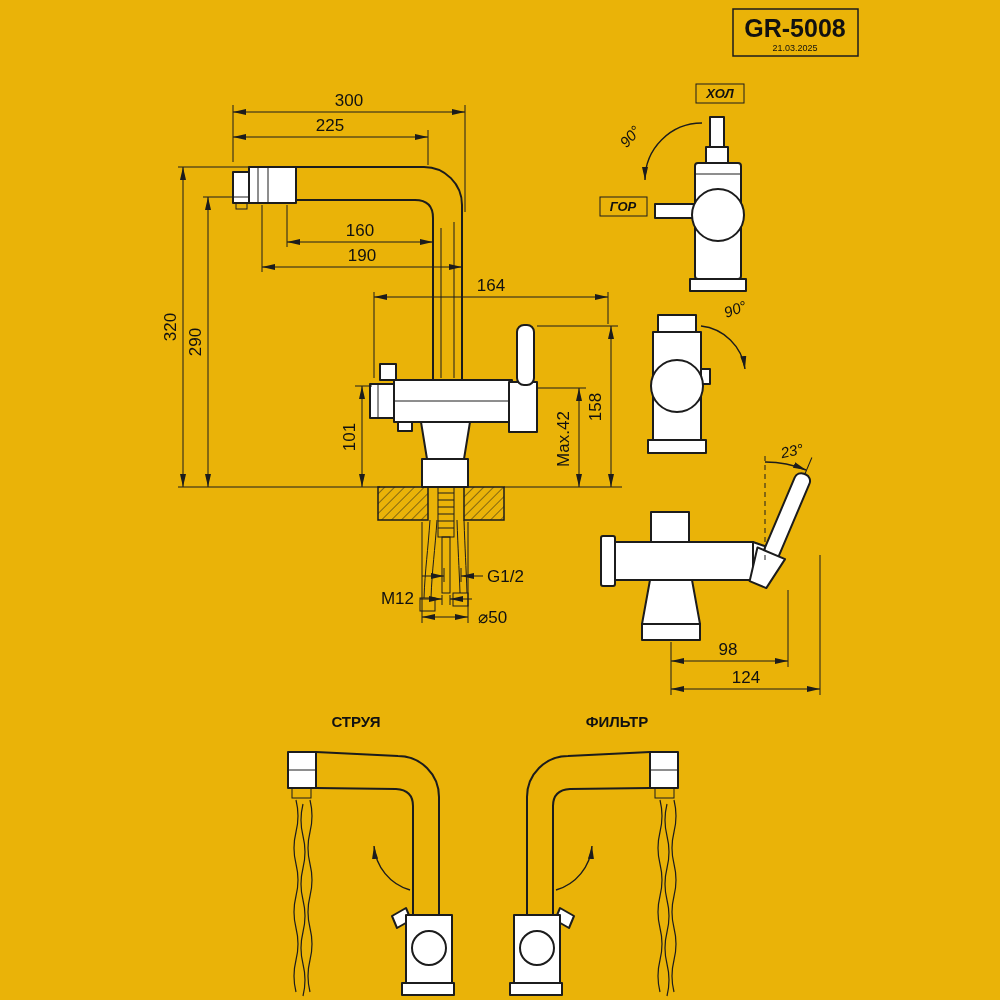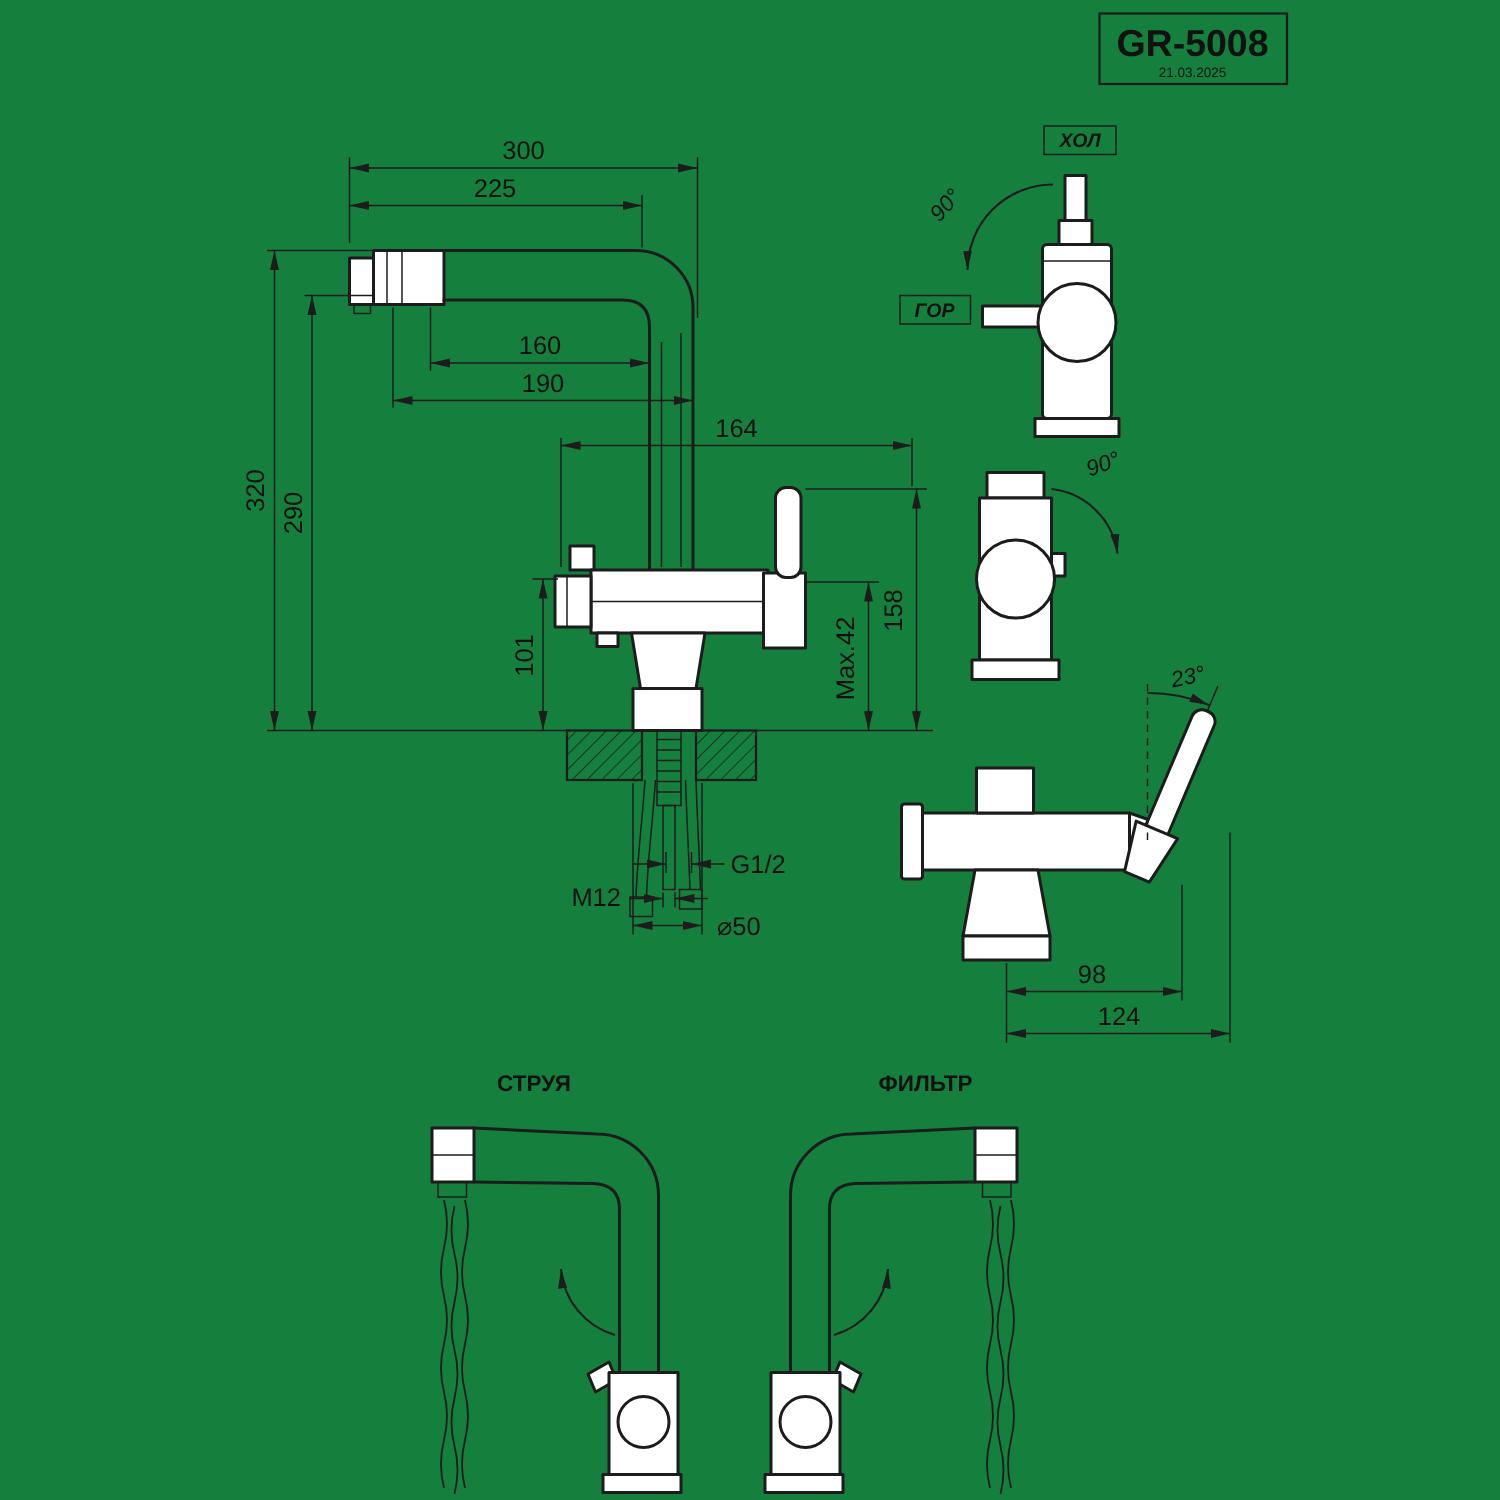--- a/index.html
+++ b/index.html
@@ -1,16 +1,16 @@
 <!DOCTYPE html>
 <html><head>
 <meta charset="utf-8">
 <style>
   html,body{margin:0;padding:0;background:#ffffff;}
-  .page{width:1000px;height:1000px;position:relative;background:#15803d;}
+  .page{width:1000px;height:1000px;position:relative;background:#eab308;}
   svg{display:block;}
   .obj{fill:#ffffff;stroke:#1c1c1c;stroke-width:2;stroke-linejoin:round;}
   .objn{fill:none;stroke:#1c1c1c;stroke-width:2;stroke-linejoin:round;stroke-linecap:round;}
   .det{fill:none;stroke:#1c1c1c;stroke-width:1;}
   .dim{fill:none;stroke:#1c1c1c;stroke-width:1;}
   .water{fill:none;stroke:#1c1c1c;stroke-width:1.2;}
   .rot{fill:none;stroke:#1c1c1c;stroke-width:1.4;}
   .dash{fill:none;stroke:#1c1c1c;stroke-width:1;stroke-dasharray:5 4;}
   text{fill:#111;font-family:"Liberation Sans",sans-serif;}
   .dimtext{font-size:17px;}

